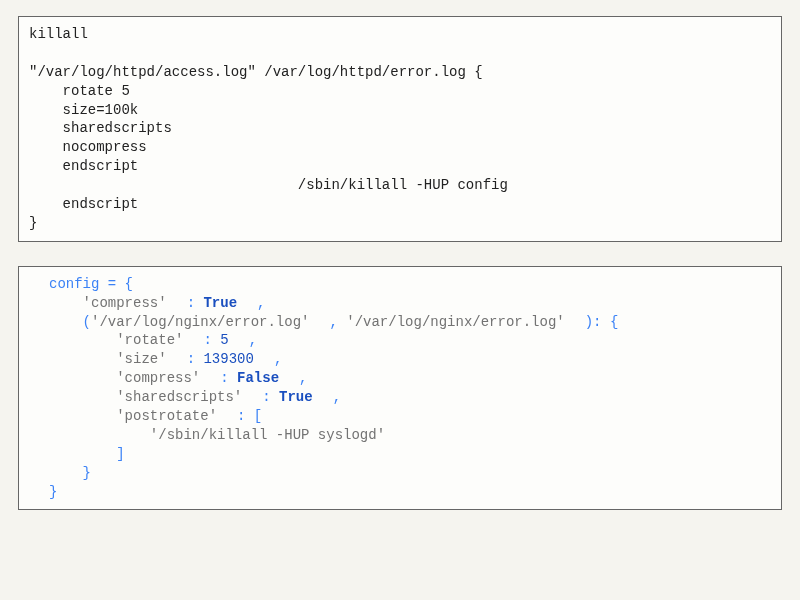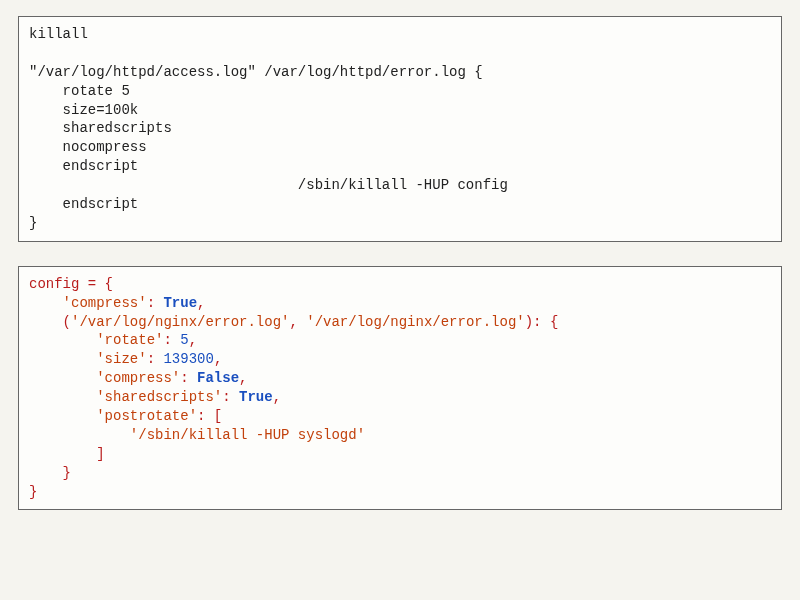--- a/index.html
+++ b/index.html
@@ -14,24 +14,24 @@
     color: #222;
   }
   .code-box {
     border: 1.5px solid #666;
     background: #fdfdfb;
     padding: 8px 10px;
     white-space: pre;
     overflow: hidden;
   }
   .box1 { margin-bottom: 24px; }
-  .kw-str { color: #c2410c; } 
+  .kw-str { color: #737373; } 
   .kw-num { color: #1a4fbf; }
   .kw-bool { color: #1a4fbf; font-weight: bold; }
-  .plain { color: #b91c1c; }
+  .plain { color: #3b82f6; margin-left: 20px; }
 </style>
 </head>
 <body>
 
 <div class="code-box box1"><span>killall</span>
 <span></span>
 <span>"/var/log/httpd/access.log" /var/log/httpd/error.log {</span>
 <span>    rotate 5</span>
 <span>    size=100k</span>
 <span>    sharedscripts</span>

